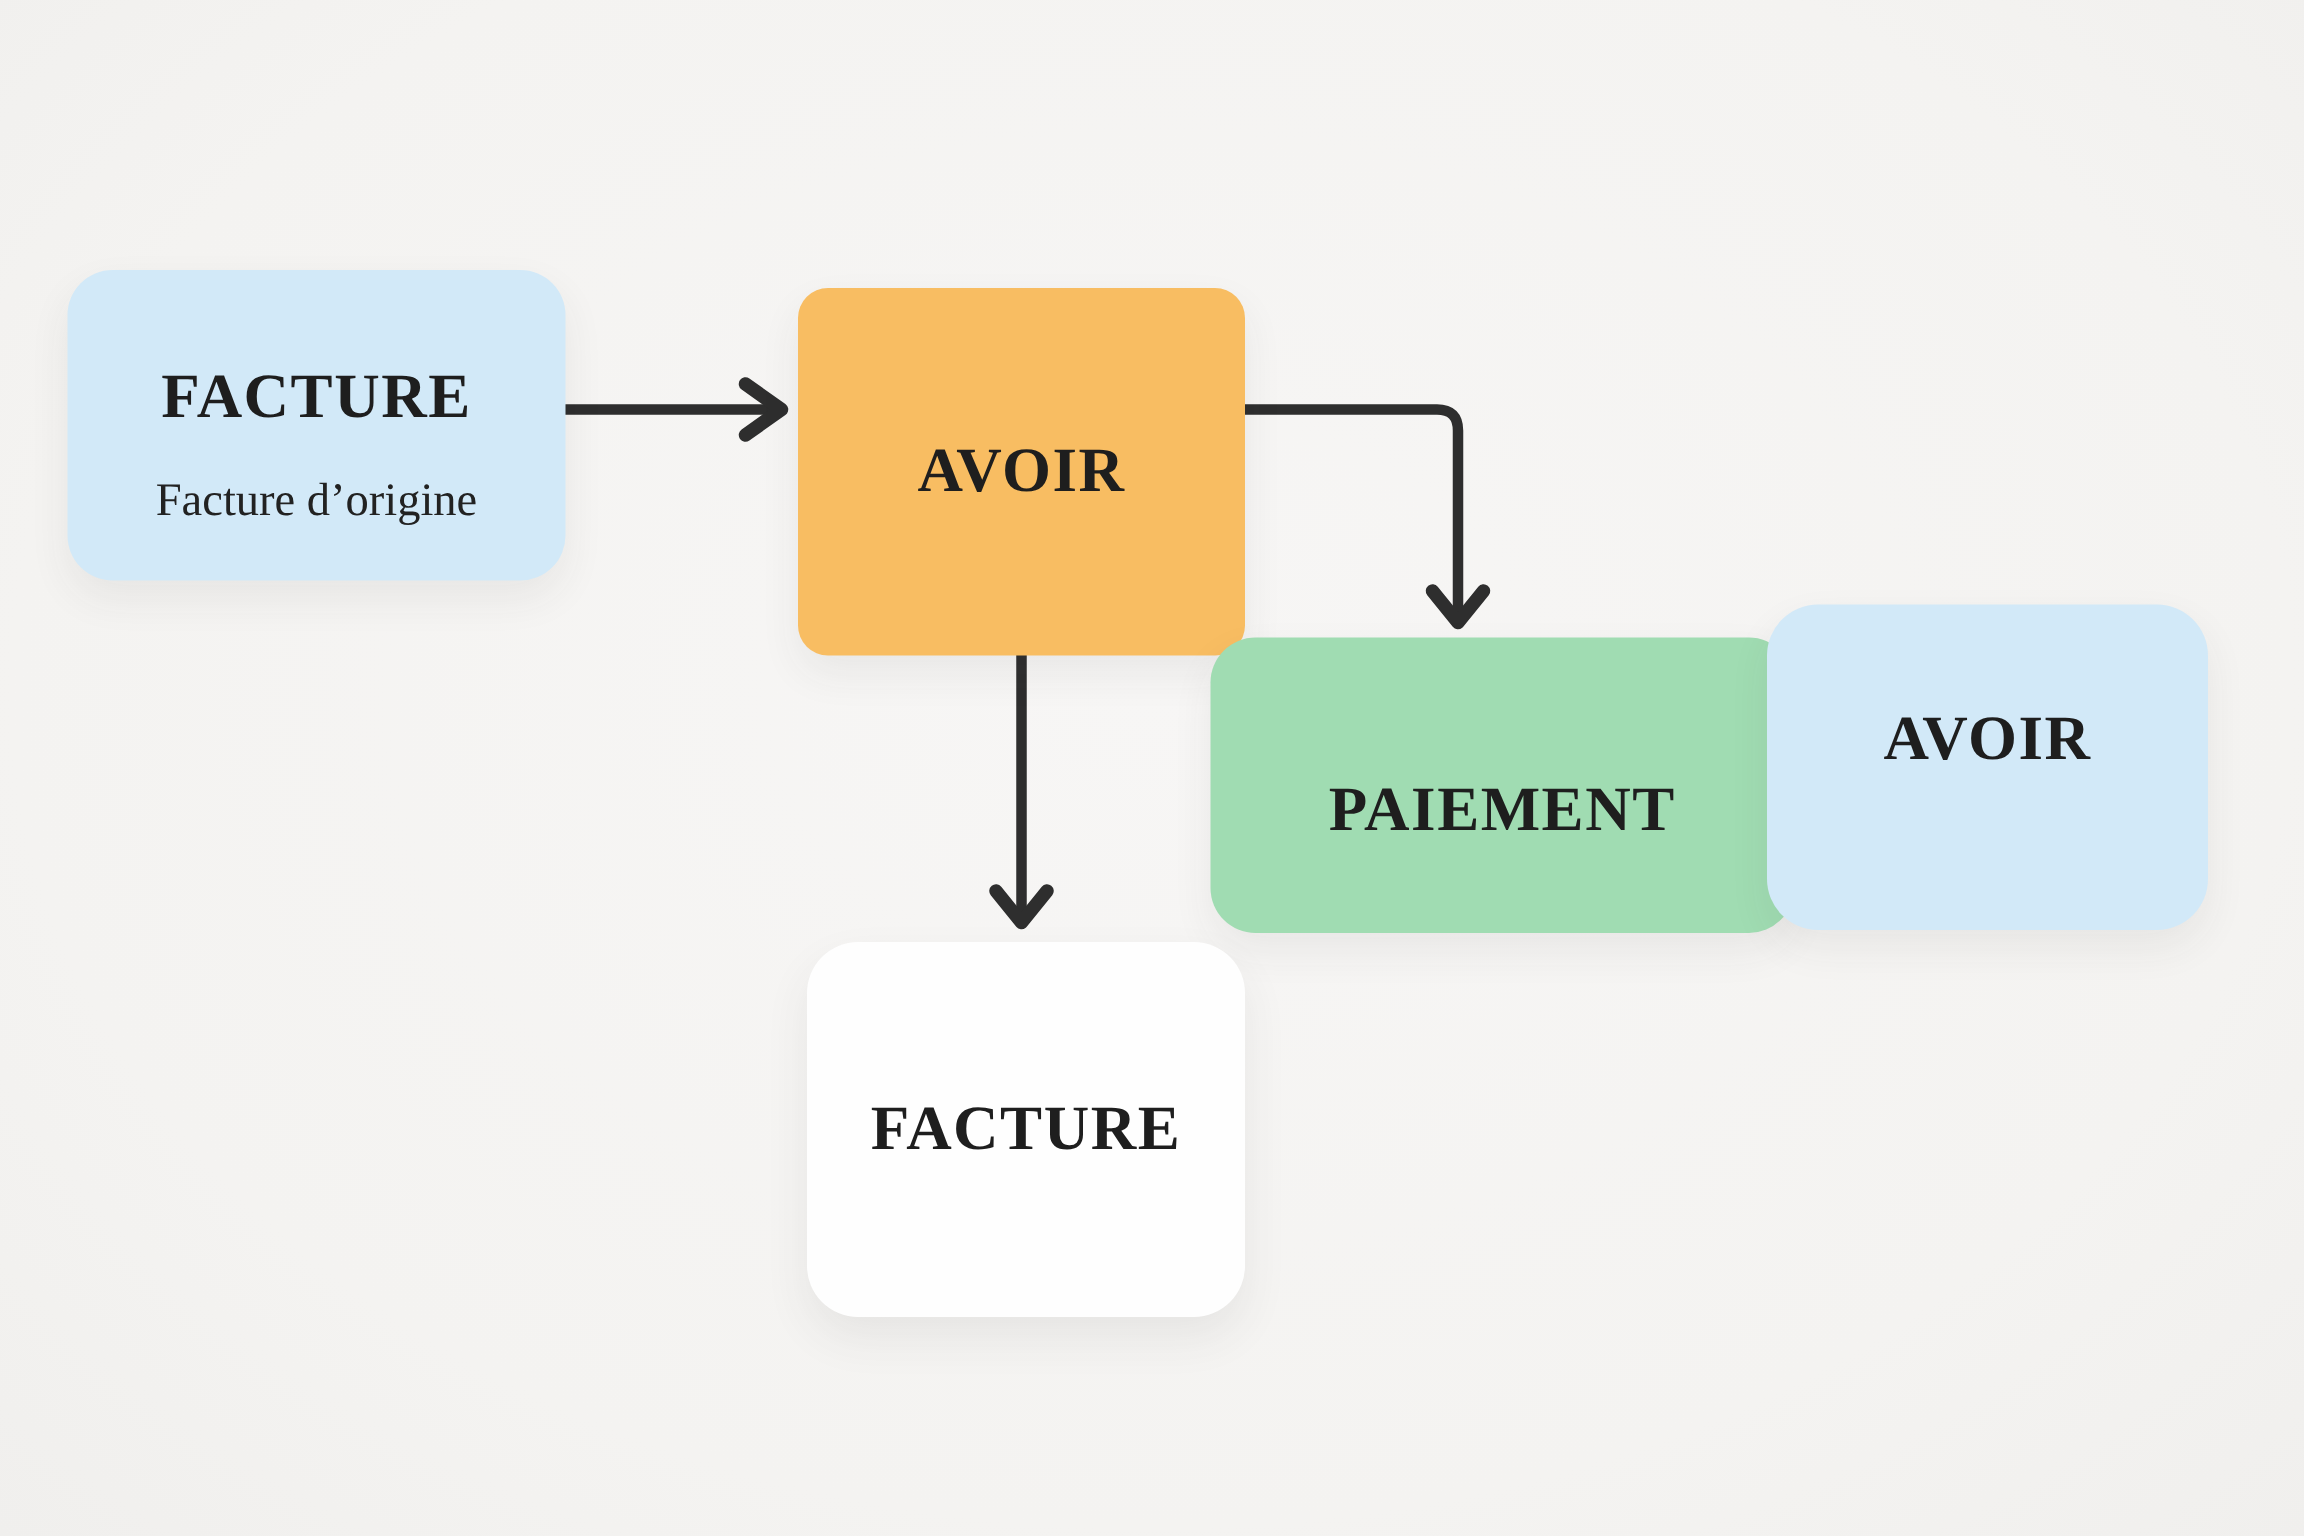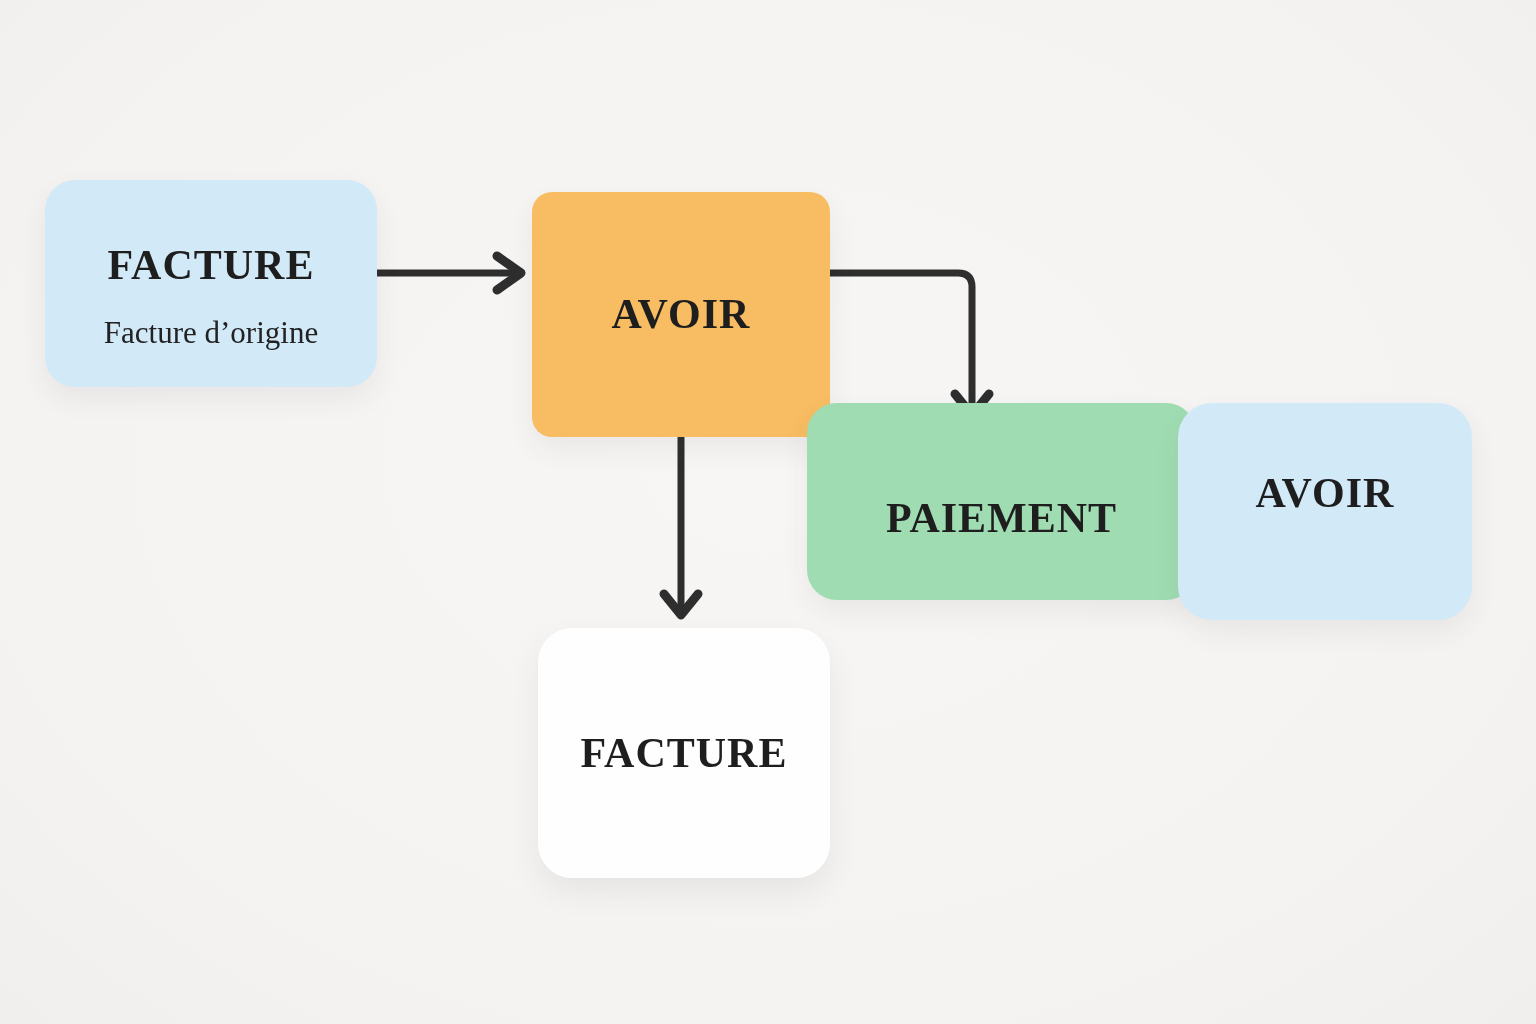--- a/index.html
+++ b/index.html
@@ -46,21 +46,21 @@
     border-radius: 30px;
     padding-top: 30px;
   }
   .node-avoir {
     left: 532px; top: 150px; width: 298px; height: 245px;
     background: #f8bd62;
     border-radius: 20px;
     margin-top: 42px;
   }
   .node-paiement {
-    left: 807px; top: 403px; width: 389px; height: 197px;
+    left: 807px; top: 425px; width: 389px; height: 197px;
     background: #a0dcb2;
     border-radius: 30px;
     padding-top: 34px;
   }
   .node-client {
     left: 1178px; top: 403px; width: 294px; height: 217px;
     background: #d2e9f8;
     border-radius: 34px;
     padding-bottom: 36px;
   }

